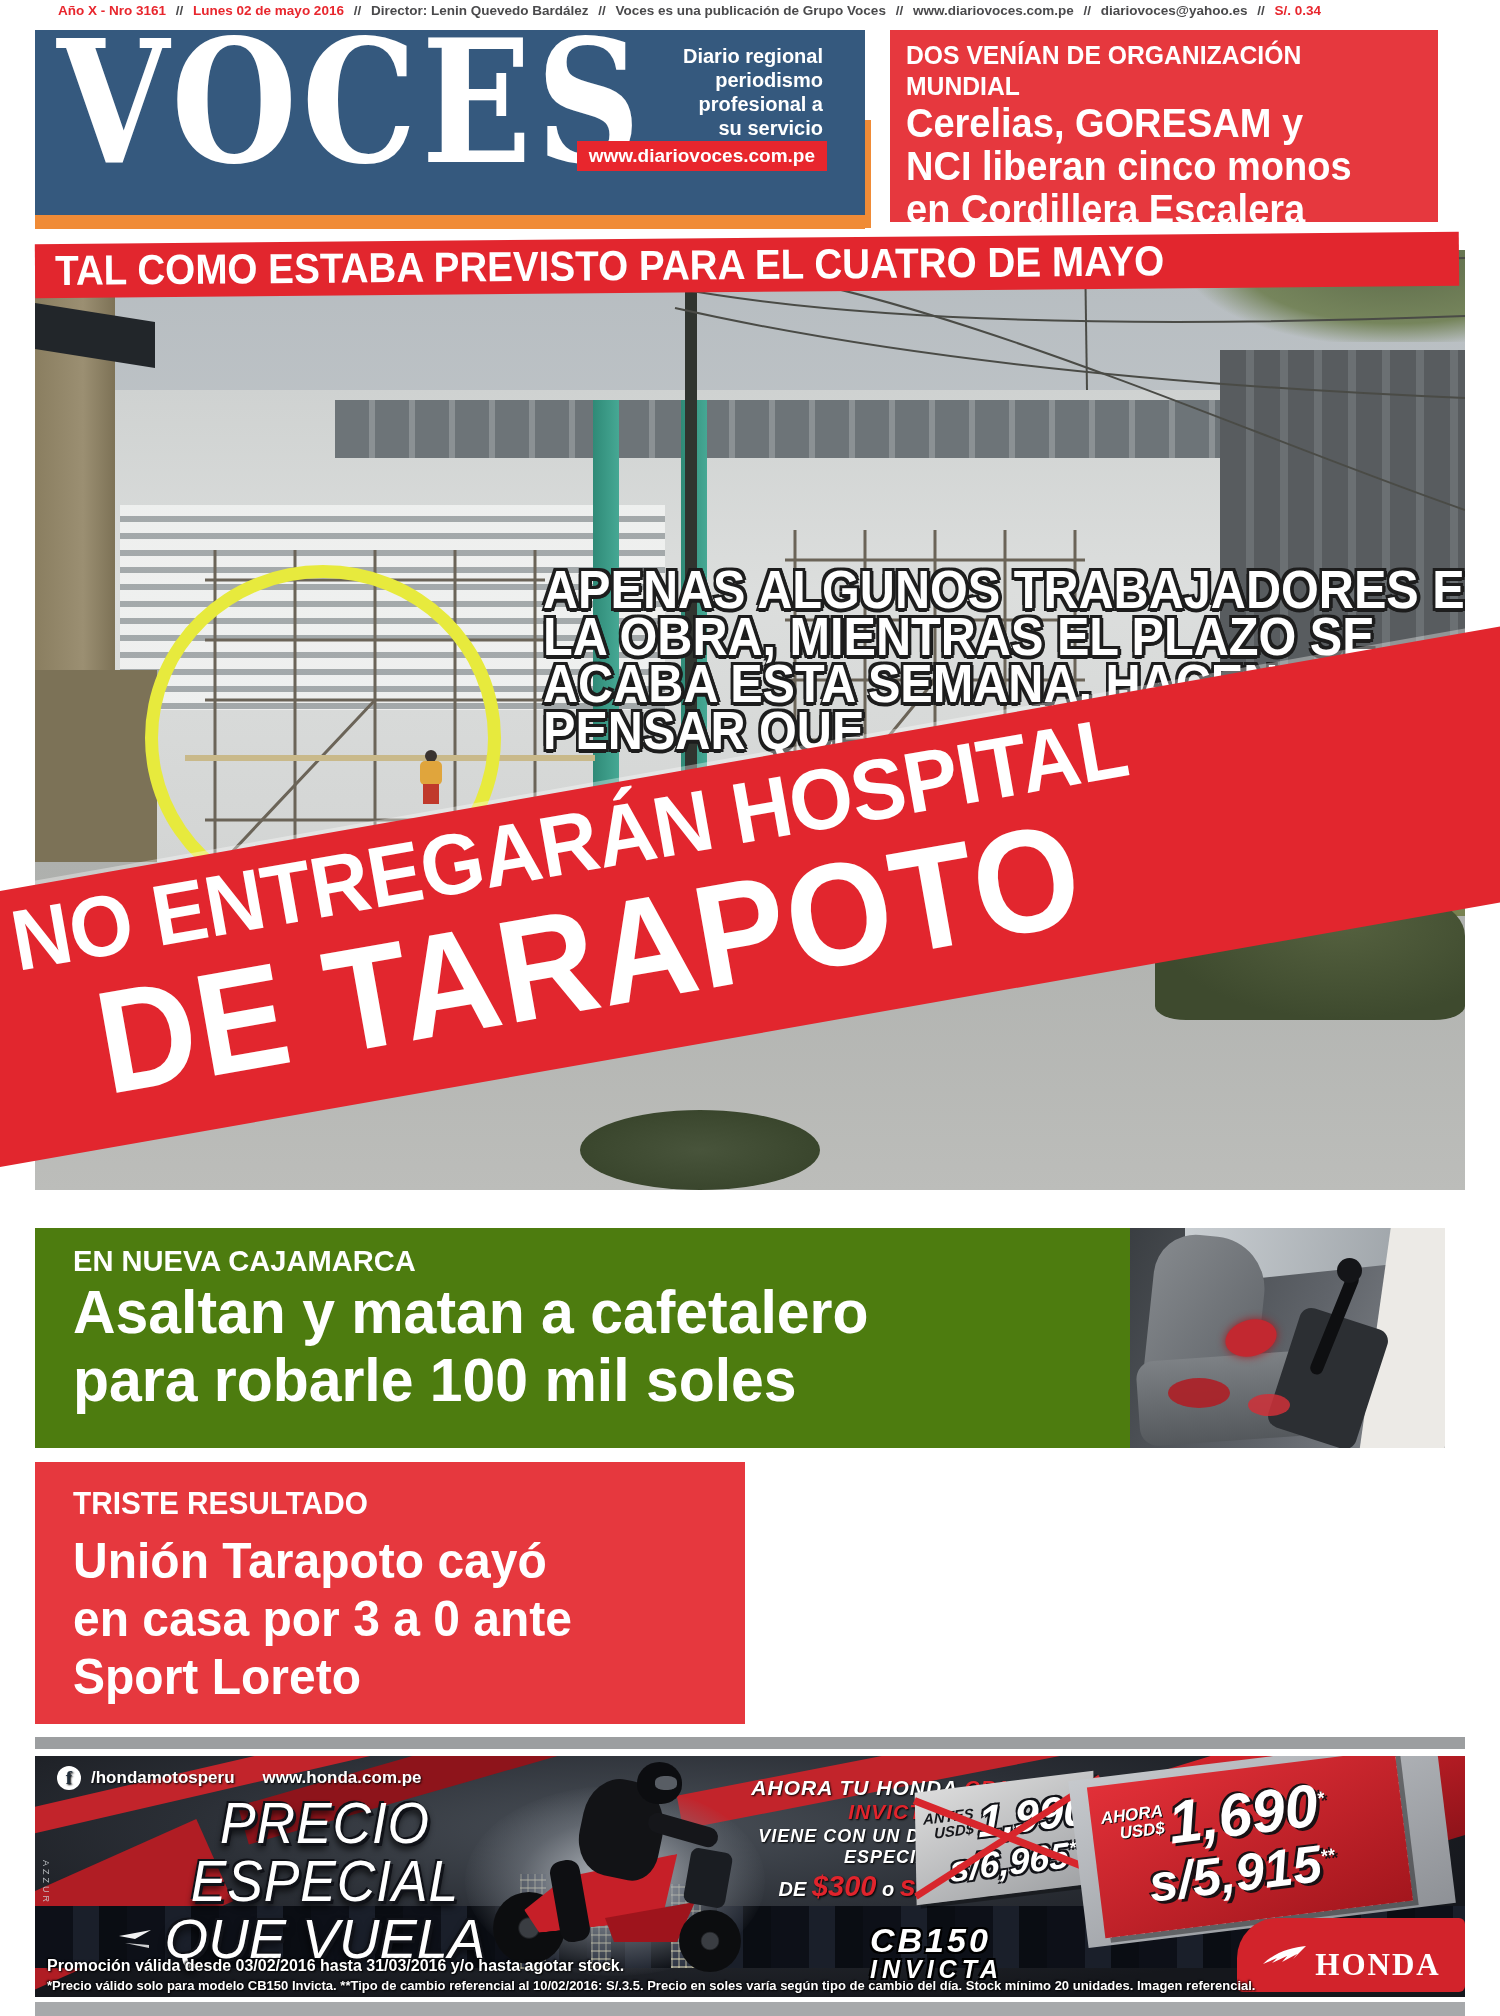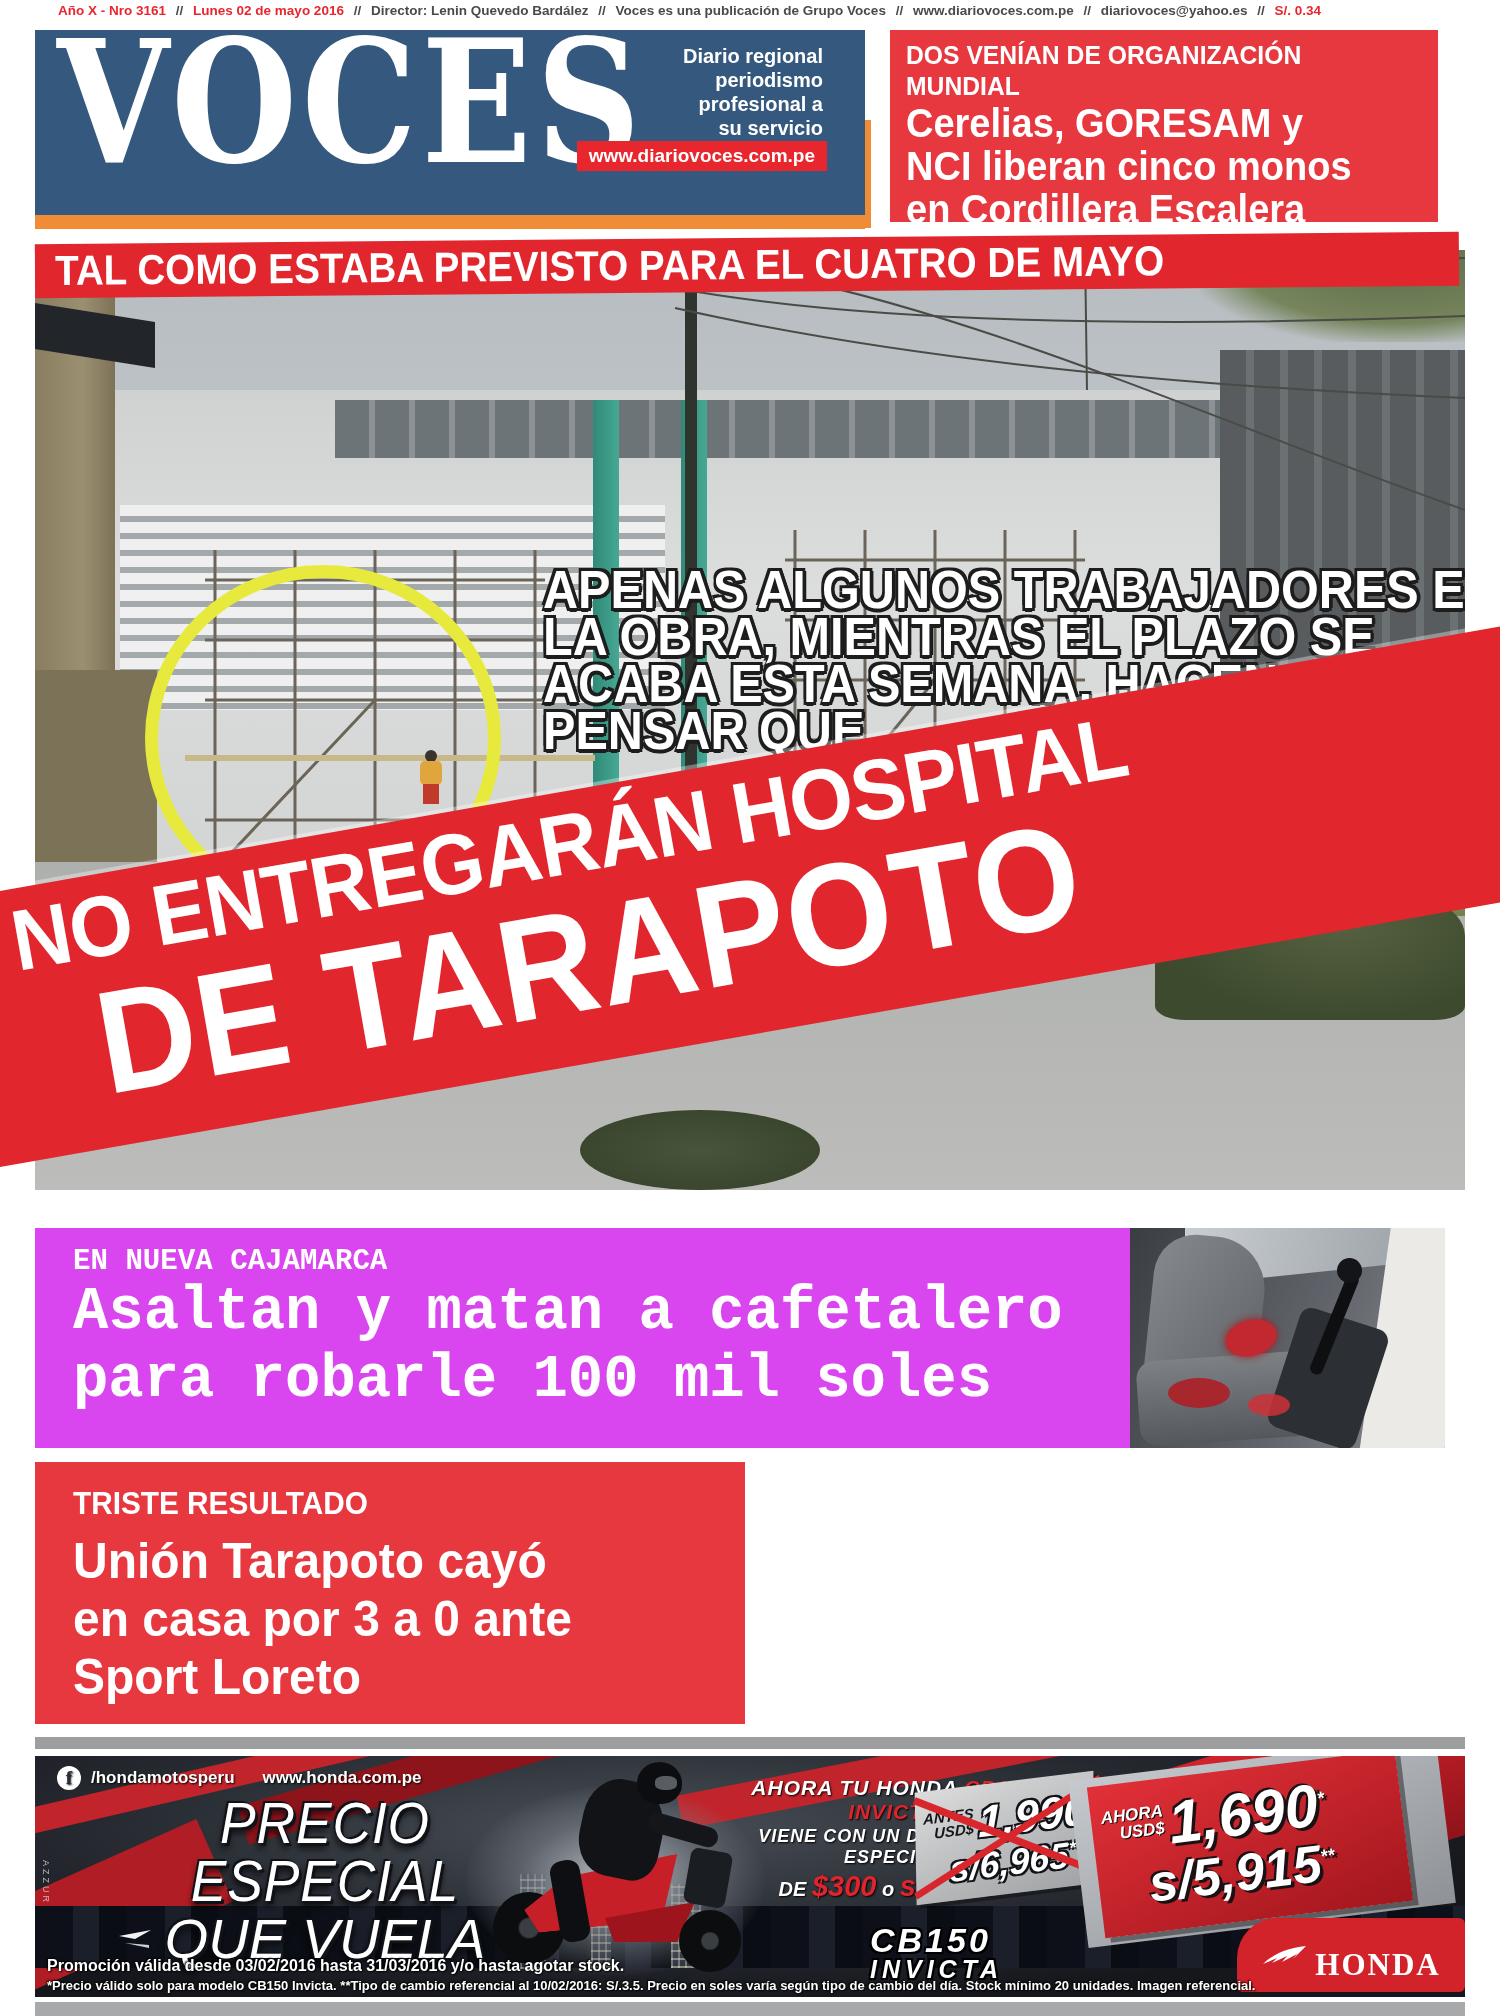--- a/index.html
+++ b/index.html
@@ -81,22 +81,22 @@
   .diag-band{left:-80px;top:905px;width:1800px;height:272px;background:#e2262e;z-index:5;
              transform:rotate(-10deg);transform-origin:left top;
              box-shadow:0 -4px 0 rgba(255,255,255,.35);}
   .diag-inner{position:absolute;left:0;top:6px;width:1300px;text-align:center;color:#fff;
               font-weight:bold;}
   .diag-l1{font-size:86px;line-height:92px;letter-spacing:-1px;transform:scaleX(.95);}
   .diag-l2{font-size:146px;line-height:146px;letter-spacing:2px;transform:scaleX(.93);margin-top:-2px;}
   .diag-inner div{transform-origin:center;}
 
   
-  .story-dark{left:35px;top:1228px;width:1095px;height:220px;background:#d946ef;color:#fff;
-              padding:16px 4px 0 38px;box-sizing:border-box;font-family:Liberation Mono, monospace;}
+  .story-dark{left:35px;top:1228px;width:1095px;height:220px;background:#4d7c0f;color:#fff;
+              padding:16px 4px 0 38px;box-sizing:border-box;}
   .story-dark .kicker{font-size:30px;font-weight:bold;transform:scaleX(.97);}
   .story-dark .hline{font-size:62px;font-weight:bold;line-height:68px;transform:scaleX(.95);
                      white-space:nowrap;}
   .carphoto{left:1130px;top:1228px;width:315px;height:220px;overflow:hidden;
             background:linear-gradient(115deg,#3a3e42,#60646a 55%,#8a8e93);}
   .cp-window{left:55px;top:0;width:260px;height:58px;background:linear-gradient(100deg,#c9ced2,#979da2);
              transform:skewY(-6deg);transform-origin:left top;}
   .cp-pillar{right:-14px;top:-10px;width:84px;height:250px;background:#eceae6;transform:rotate(8deg);}
   .cp-seatback{left:20px;top:8px;width:112px;height:152px;border-radius:42px 52px 18px 18px;
              background:linear-gradient(120deg,#868a8e,#5f6368);transform:rotate(6deg);}

